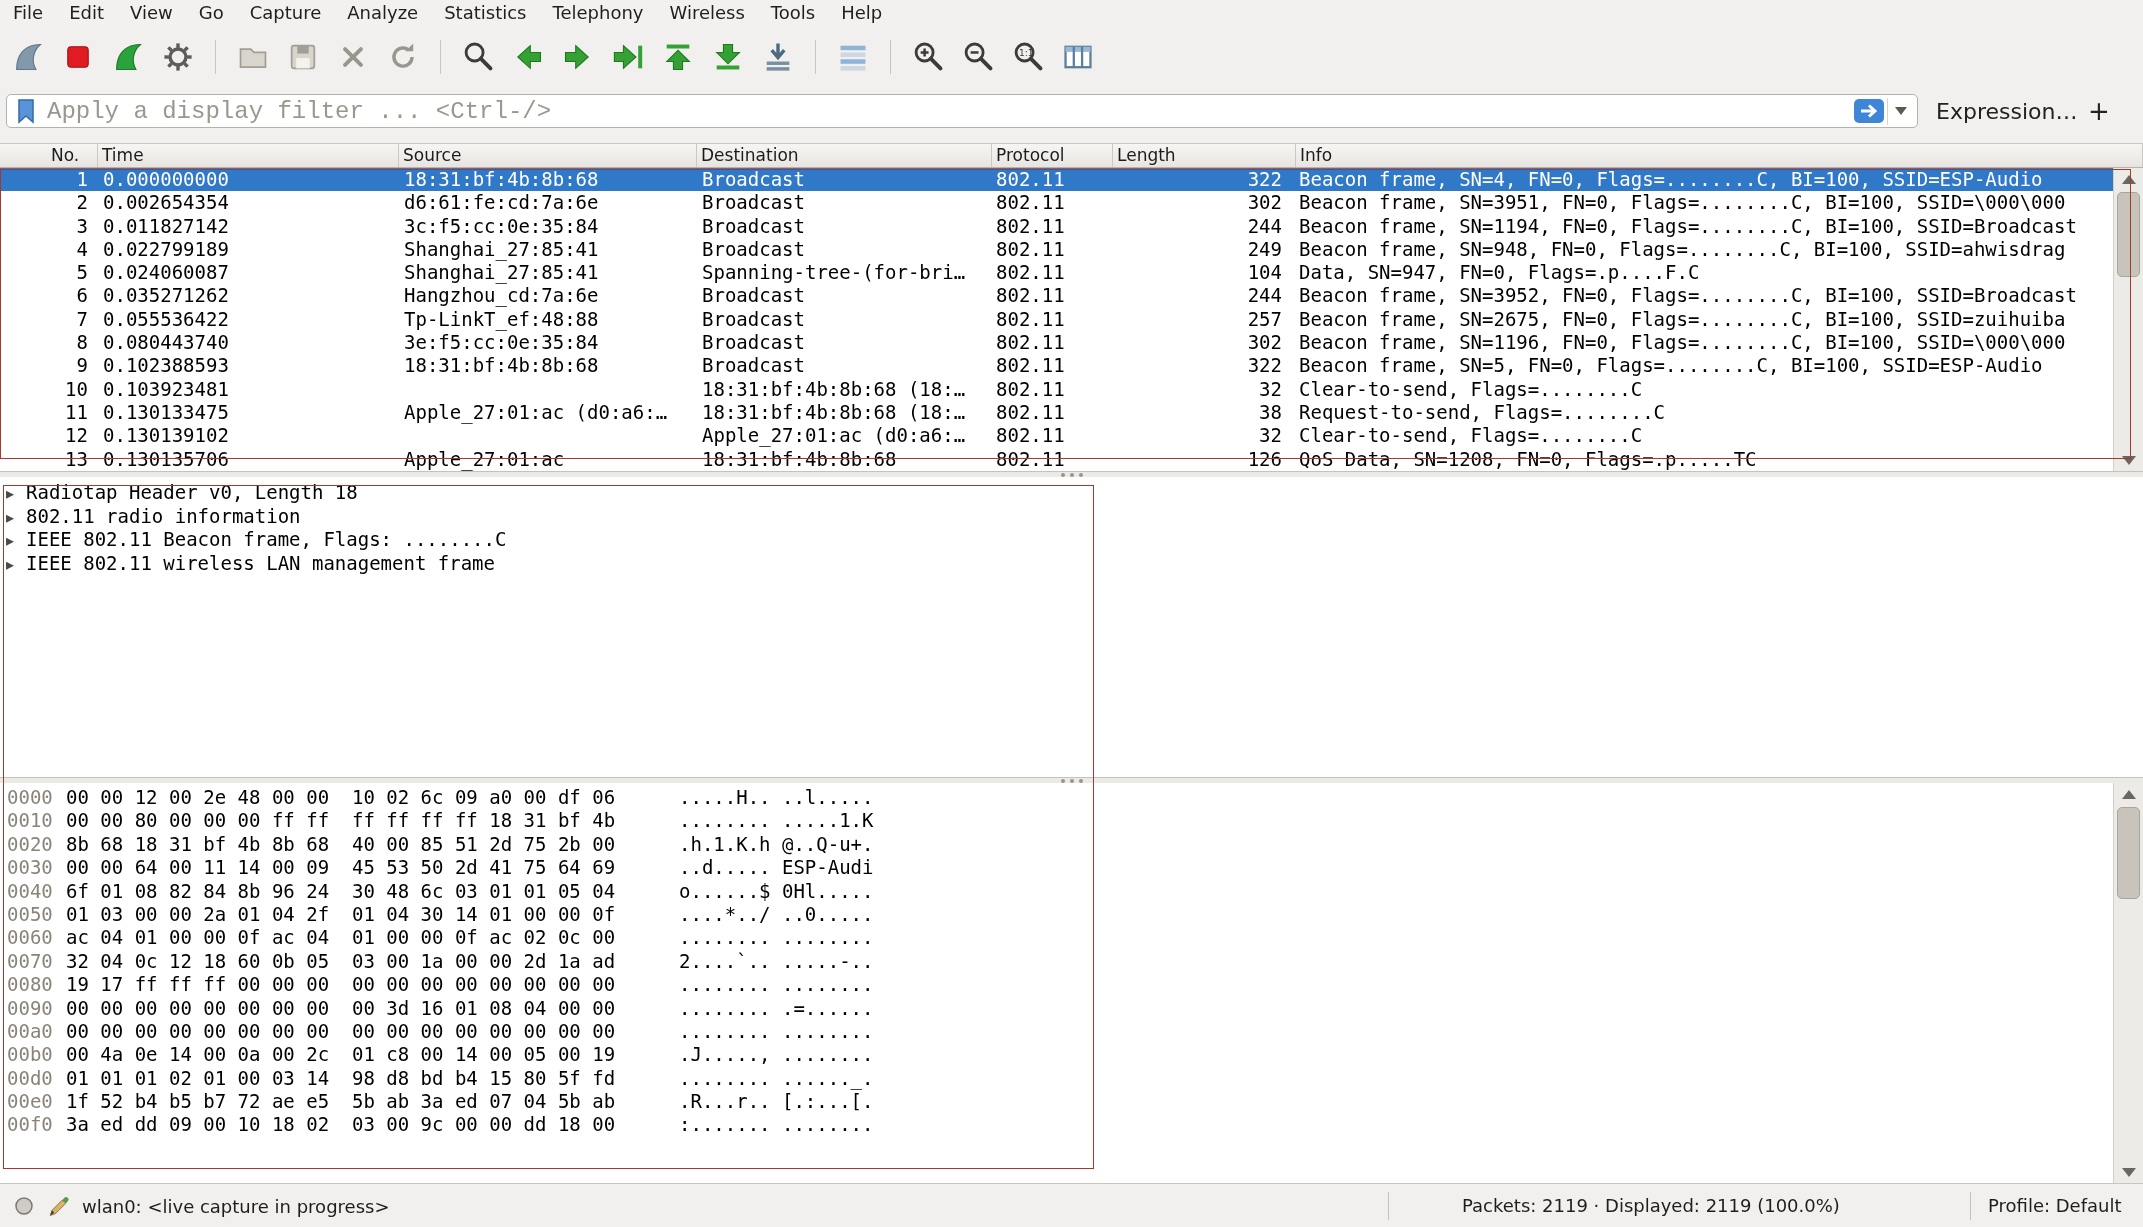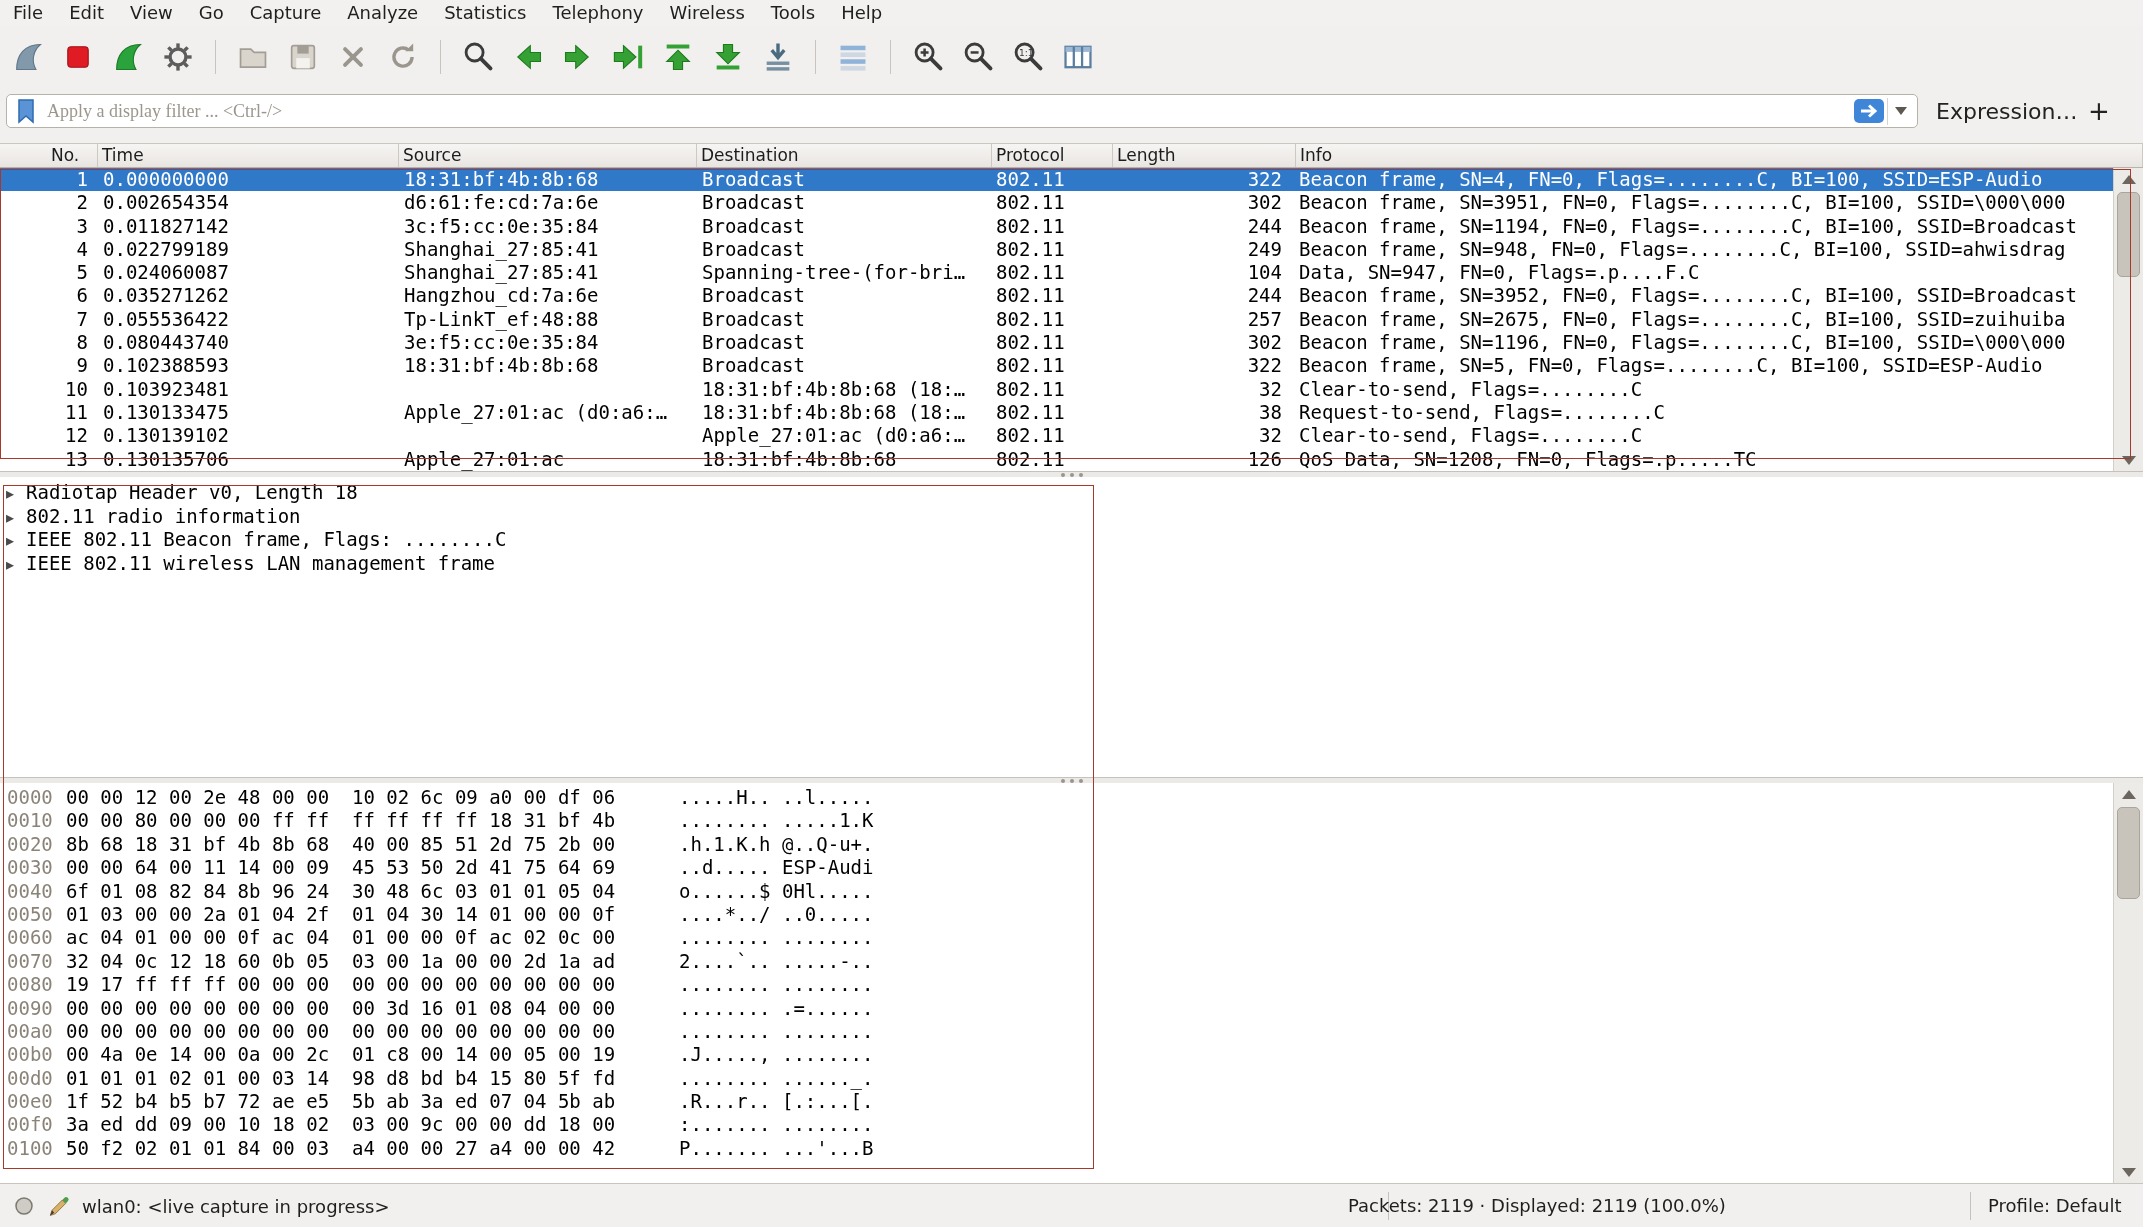--- a/index.html
+++ b/index.html
@@ -15,22 +15,22 @@
   
   #toolbar { position:absolute; top:26px; left:0; width:2143px; height:62px; display:flex; align-items:center;
              padding-left:6px; gap:6px; background:#f1f0ee; }
   .tbtn { width:44px; height:44px; display:flex; align-items:center; justify-content:center; border-radius:4px; flex:0 0 auto; }
   .tsep { width:1px; height:34px; background:#c9c5be; margin:0 9px; flex:0 0 auto; }
 
   
   #filterbar { position:absolute; top:88px; left:0; width:2143px; height:46px; display:flex; align-items:center; padding:0 10px 0 6px; }
   .filter-box { width:1912px; height:34px; background:#ffffff; border:1px solid #b6b2aa; border-radius:5px;
                 display:flex; align-items:center; padding:0 4px 0 7px; }
-  #filter-input { flex:1; border:none; outline:none; font-size:18px; color:#333; background:transparent; padding-left:9px;
-                  font-family:Liberation Serif, serif; }
+  #filter-input { flex:1; border:none; outline:none; font-size:24px; color:#333; background:transparent; padding-left:9px;
+                  font-family:Liberation Mono, monospace; }
   #filter-input::placeholder { color:#9c978e; }
   .apply-btn { width:36px; height:27px; display:flex; align-items:center; justify-content:center; }
   .chev { width:26px; height:27px; display:flex; align-items:center; justify-content:center; border-left:1px solid #d8d4cd; }
   .chev-tri { width:0; height:0; border-left:6px solid transparent; border-right:6px solid transparent; border-top:8px solid #5d5952; }
   .expr { font-size:22px; color:#222; margin-left:18px; white-space:nowrap; }
   .plus { font-size:26px; color:#222; margin-left:auto; margin-right:16px; width:36px; text-align:center; line-height:34px; }
 
   
   #pl-header { position:absolute; top:143px; left:0; width:2143px; height:25px;
                background:linear-gradient(#f7f5f3,#e8e5e1); border-top:1px solid #cac6c0; border-bottom:1px solid #b7b3ac;
@@ -76,21 +76,21 @@
   .sb-btn { position:absolute; left:0; width:30px; height:22px; display:flex; align-items:center; justify-content:center; }
   .sb-btn.up { top:0; } .sb-btn.down { bottom:0; }
   .tri-up { width:0; height:0; border-left:7px solid transparent; border-right:7px solid transparent; border-bottom:9px solid #6b675f; }
   .tri-dn { width:0; height:0; border-left:7px solid transparent; border-right:7px solid transparent; border-top:9px solid #6b675f; }
   .sb-thumb { position:absolute; left:3px; width:23px; border-radius:5px; background:#c8c4bc; border:1px solid #a9a49c; }
 
   
   #statusbar { position:absolute; top:1183px; left:0; width:2143px; height:44px; background:#f1f0ee;
                border-top:1px solid #c8c4be; font-size:18px; color:#1e1e1e; }
   #sb-left { position:absolute; left:14px; top:0; height:44px; display:flex; align-items:center; gap:12px; }
-  #sb-packets { position:absolute; left:1348px; top:0; height:44px; line-height:44px; white-space:nowrap; }
+  #sb-packets { position:absolute; left:1462px; top:0; height:44px; line-height:44px; white-space:nowrap; }
   .sb-vsep { position:absolute; top:8px; width:1px; height:28px; background:#c5c2bc; }
   #sb-profile { position:absolute; left:1988px; top:0; height:44px; line-height:44px; white-space:nowrap; }
 
   
   .annot { position:absolute; border:1px solid var(--annot,#a8382a); pointer-events:none; z-index:40; }
   #annot-list   { left:0;  top:169px; width:2131px; height:290px; }
   #annot-detail { left:3px; top:485px; width:1091px; height:684px; }
 </style>
 </head>
 <body>
@@ -440,21 +440,20 @@
         <div class="hrow"><span class="off">0050</span><span class="bytes">01 03 00 00 2a 01 04 2f  01 04 30 14 01 00 00 0f</span><span class="ascii">....*../ ..0.....</span></div>
         <div class="hrow"><span class="off">0060</span><span class="bytes">ac 04 01 00 00 0f ac 04  01 00 00 0f ac 02 0c 00</span><span class="ascii">........ ........</span></div>
         <div class="hrow"><span class="off">0070</span><span class="bytes">32 04 0c 12 18 60 0b 05  03 00 1a 00 00 2d 1a ad</span><span class="ascii">2....`.. .....-..</span></div>
         <div class="hrow"><span class="off">0080</span><span class="bytes">19 17 ff ff ff 00 00 00  00 00 00 00 00 00 00 00</span><span class="ascii">........ ........</span></div>
         <div class="hrow"><span class="off">0090</span><span class="bytes">00 00 00 00 00 00 00 00  00 3d 16 01 08 04 00 00</span><span class="ascii">........ .=......</span></div>
         <div class="hrow"><span class="off">00a0</span><span class="bytes">00 00 00 00 00 00 00 00  00 00 00 00 00 00 00 00</span><span class="ascii">........ ........</span></div>
         <div class="hrow"><span class="off">00b0</span><span class="bytes">00 4a 0e 14 00 0a 00 2c  01 c8 00 14 00 05 00 19</span><span class="ascii">.J....., ........</span></div>
         <div class="hrow"><span class="off">00d0</span><span class="bytes">01 01 01 02 01 00 03 14  98 d8 bd b4 15 80 5f fd</span><span class="ascii">........ ......_.</span></div>
         <div class="hrow"><span class="off">00e0</span><span class="bytes">1f 52 b4 b5 b7 72 ae e5  5b ab 3a ed 07 04 5b ab</span><span class="ascii">.R...r.. [.:...[.</span></div>
         <div class="hrow"><span class="off">00f0</span><span class="bytes">3a ed dd 09 00 10 18 02  03 00 9c 00 00 dd 18 00</span><span class="ascii">:....... ........</span></div>
-        <div class="hrow"><span class="off">0100</span><span class="bytes">50 f2 02 01 01 84 00 03  a4 00 00 27 a4 00 00 42</span><span class="ascii">P....... ...'...B</span></div>
       </div>
   </div>
 
   <div id="sb-hex" class="scrollbar">
     <div class="sb-btn up">
         <div class="tri-up"></div>
       </div>
     <div class="sb-thumb" style="top:24px;height:92px;"></div>
     <div class="sb-btn down">
         <div class="tri-dn"></div>

